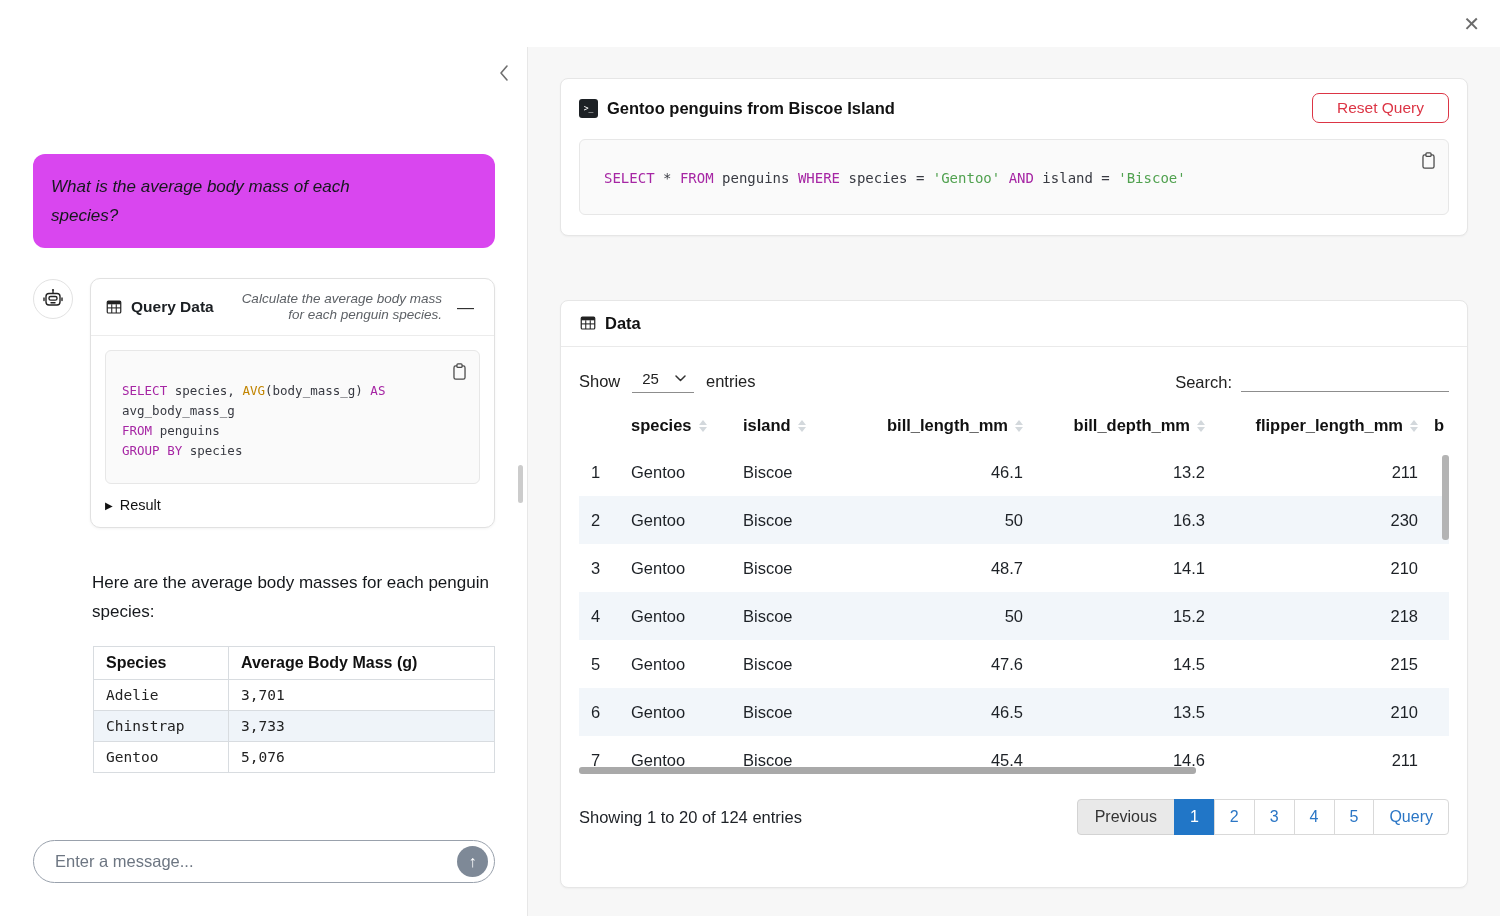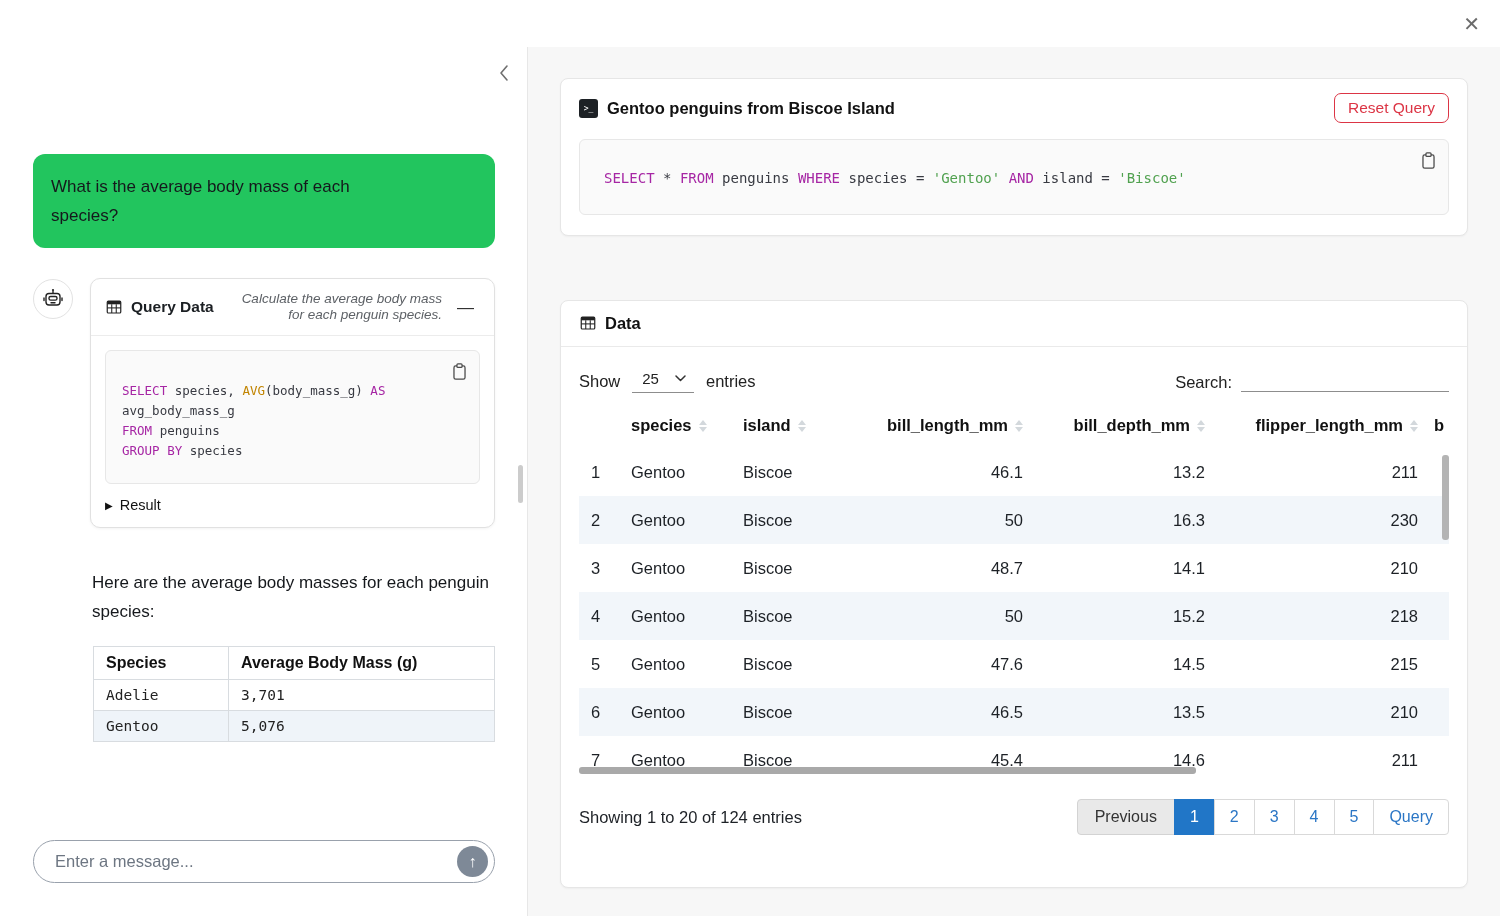--- a/index.html
+++ b/index.html
@@ -10,21 +10,21 @@
   .topbar { position:absolute; top:0; left:0; right:0; height:47px; background:#fff; border-bottom:1px solid #e9e9e9; display:flex; align-items:center; padding:0 30px; z-index:6; }
   .topbar-title { font-size:16.5px; color:#111; display:flex; align-items:center; gap:9px; }
   .code-chip { font-family:"DejaVu Sans Mono",monospace; font-size:13.5px; background:#f1f1f1; padding:3px 8px; border-radius:4px; color:#222; }
   .close-btn { position:absolute; right:16px; top:8px; font-size:20px; color:#6b6b6b; background:none; border:none; cursor:pointer; padding:4px; }
 
   
   .chat-panel { position:absolute; top:47px; left:0; width:528px; height:869px; background:#fff; border-right:1px solid #e7e7e7; }
   .collapse-btn { position:absolute; top:14px; right:14px; background:none; border:none; cursor:pointer; color:#6f6f6f; padding:2px; }
   .chat-scroll-thumb { position:absolute; right:4px; top:418px; width:5px; height:38px; background:#cccccc; border-radius:3px; }
 
-  .user-bubble { position:absolute; left:33px; top:107px; width:462px; background:#22c55e; border-radius:12px; padding:18px; }
+  .user-bubble { position:absolute; left:33px; top:107px; width:462px; background:#d946ef; border-radius:12px; padding:18px;font-style:italic; }
   .user-bubble p { margin:0; font-size:17px; line-height:29px; color:#15181c; max-width:352px; }
 
   .bot-avatar { position:absolute; left:33px; top:232px; width:40px; height:40px; border:1px solid #e2e2e2; border-radius:50%; background:#fff; display:flex; align-items:center; justify-content:center; }
 
   .tool-card { position:absolute; left:90px; top:231px; width:405px; background:#fff; border:1px solid #e1e1e1; border-radius:10px; box-shadow:0 1px 3px rgba(0,0,0,.05); }
   .tool-card-header { display:flex; align-items:center; padding:12px 14px; border-bottom:1px solid #ececec; }
   .tool-title { font-weight:bold; font-size:15.5px; white-space:nowrap; margin-left:8px; }
   .tool-request { flex:1; text-align:right; font-style:italic; color:#5d6166; font-size:13.5px; line-height:16px; margin-left:12px; }
   .tool-collapse { color:#2c2c2c; font-size:17px; margin-left:9px; background:none; border:none; cursor:pointer; line-height:1; }
   .tool-body { padding:14px; }
@@ -59,21 +59,21 @@
   .send-btn { width:31px; height:31px; border-radius:50%; background:#7e8997; color:#fff; border:none; cursor:pointer; font-size:16px; display:flex; align-items:center; justify-content:center; }
 
   
   .data-panel { position:absolute; top:47px; left:528px; width:972px; height:869px; background:#f7f7f7; }
 
   .card { position:absolute; background:#fff; border:1px solid #e6e6e6; border-radius:8px; box-shadow:0 1px 2px rgba(0,0,0,.04); }
   .query-card { left:32px; top:31px; width:908px; }
   .query-card-header { display:flex; align-items:center; padding:14px 18px; }
   .terminal-icon { width:19px; height:19px; background:#1d2125; color:#fff; border-radius:3px; font-family:"DejaVu Sans Mono",monospace; font-size:8px; display:flex; align-items:center; justify-content:center; flex:none; }
   .query-title { font-weight:bold; font-size:16.5px; margin-left:9px; flex:1; color:#111; }
-  .reset-btn { border:1px solid #dc3545; color:#dc3545; background:#fff; border-radius:7px; font-size:15.5px; padding:5px 13px; cursor:pointer; font-family:inherit; }
+  .reset-btn { border:1px solid #dc3545; color:#dc3545; background:#fff; border-radius:7px; font-size:15.5px; padding:5px 24px; cursor:pointer; font-family:inherit; }
   .query-code { margin:2px 18px 20px; padding:28px 24px 26px; }
   .query-code .sql { font-size:14px; line-height:20px; }
 
   .data-card { left:32px; top:253px; width:908px; height:588px; }
   .data-card-header { display:flex; align-items:flex-start; gap:8px; padding:13px 18px; border-bottom:1px solid #eaeaea; }
   .data-title { font-weight:bold; font-size:16.5px; color:#111; }
 
   .dt-controls { display:flex; justify-content:space-between; align-items:center; padding:22px 18px 4px; }
   .length-ctrl { display:flex; align-items:center; gap:12px; font-size:16.5px; color:#222; }
   .length-select { display:inline-flex; align-items:center; gap:16px; border-bottom:1.5px solid #8d8d8d; padding:1px 8px 5px 10px; font-size:15px; cursor:pointer; }
@@ -176,20 +176,24 @@
       <thead>
         <tr>
           <th class="col-species">Species</th>
           <th>Average Body Mass (g)</th>
         </tr>
       </thead>
       <tbody>
         <tr>
           <td>Adelie</td>
           <td>3,701</td>
+        </tr>
+        <tr>
+          <td>Chinstrap</td>
+          <td>3,733</td>
         </tr>
         <tr>
           <td>Gentoo</td>
           <td>5,076</td>
         </tr>
       </tbody>
     </table>
 
     <div class="composer">
       <input type="text" placeholder="Enter a message..." style="">

